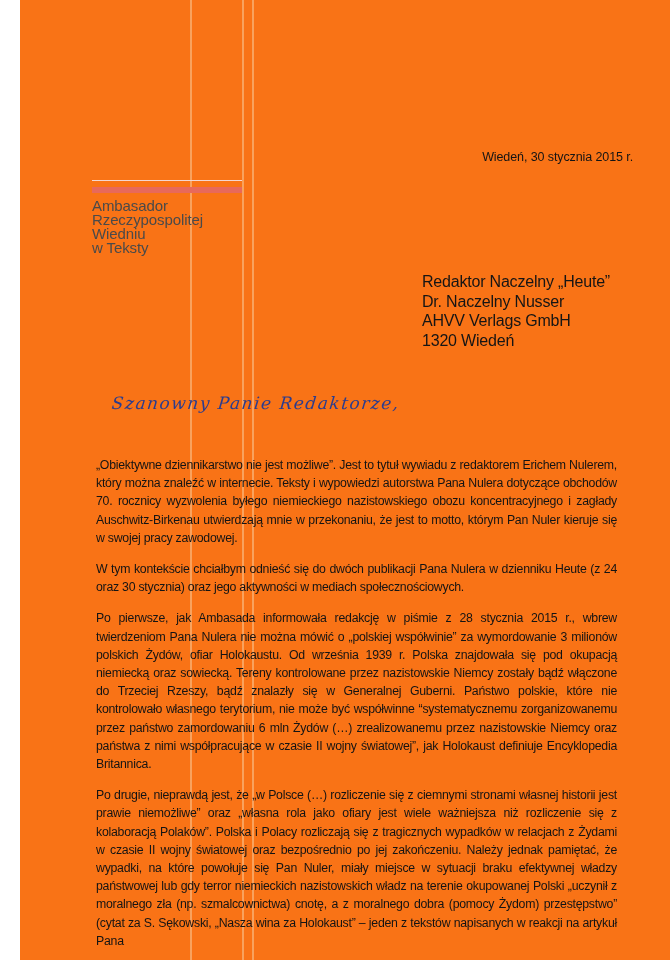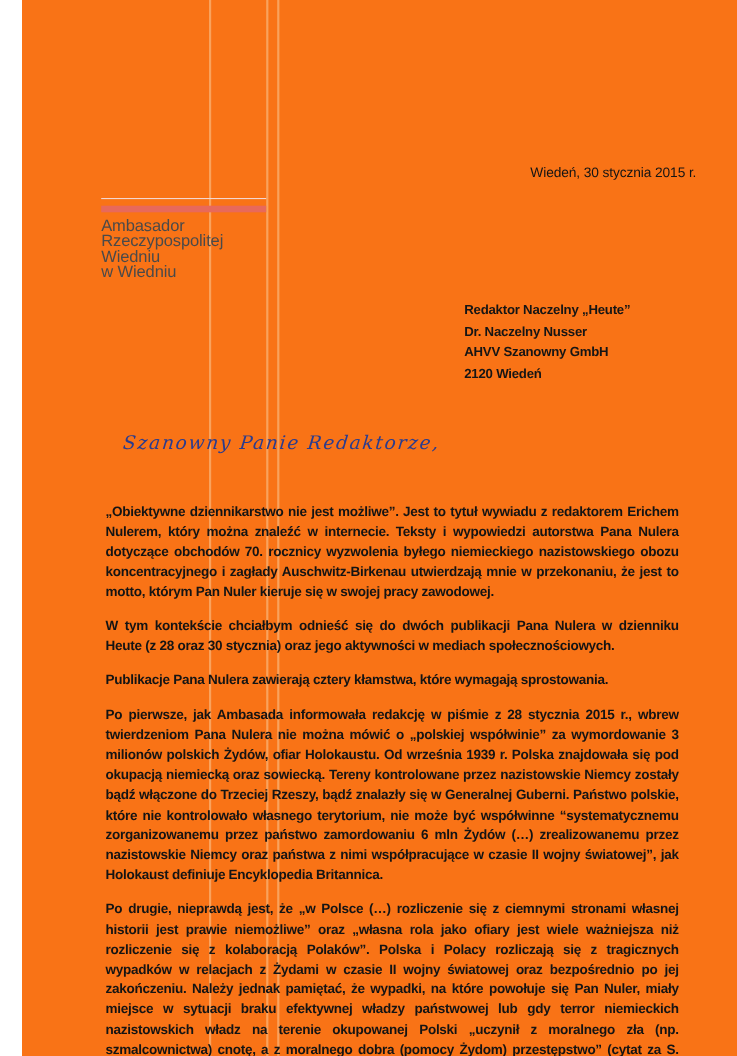--- a/index.html
+++ b/index.html
@@ -55,22 +55,22 @@
     .letterhead .lh-line {
       font-size: 15px;
       color: #4a4a4a;
       line-height: 14px;
       letter-spacing: -0.1px;
     }
     .recipient {
       position: absolute;
       left: 402px;
       top: 272px;
-      font-size: 12px;
-      font-weight: bold;
+      font-size: 16px;
+      font-weight: normal;
       line-height: 19.5px;
       letter-spacing: -0.2px;
       color: #151515;
     }
     .salutation {
       position: absolute;
       left: 92px;
       top: 393px;
       font-family: "DejaVu Serif", serif;
       font-style: italic;
@@ -84,50 +84,48 @@
       left: 76px;
       top: 456px;
       width: 521px;
       font-size: 12.3px;
       line-height: 18.2px;
       letter-spacing: -0.25px;
       text-align: justify;
     }
     .body-text p {
       margin: 0 0 13px 0;
-      font-weight: bold;
     }
   </style>
 </head>
 <body>
 
 <div class="page">
   <div class="scan-streak" style="left:170px"></div>
   <div class="scan-streak" style="left:222px"></div>
   <div class="scan-streak" style="left:232px"></div>
 
   <div class="date-line">Wiedeń, 30 stycznia 2015 r.</div>
 
   <div class="letterhead">
     <div class="thin-rule"></div>
     <div class="red-bar" style="background: rgb(232, 105, 90);"></div>
     <div class="lh-line">Ambasador</div>
     <div class="lh-line">Rzeczypospolitej Wiedniu</div>
-    <div class="lh-line">w Wiedniu</div>
+    <div class="lh-line">w Teksty</div>
   </div>
 
   <div class="recipient">
     <div>Redaktor Naczelny „Heute”</div>
     <div>Dr. Naczelny Nusser</div>
-    <div>AHVV Szanowny GmbH</div>
-    <div>2120 Wiedeń</div>
+    <div>AHVV Verlags GmbH</div>
+    <div>1320 Wiedeń</div>
   </div>
 
   <div class="salutation" style="color: rgb(42, 60, 143);">Szanowny Panie Redaktorze,</div>
 
   <div class="body-text">
     <p>„Obiektywne dziennikarstwo nie jest możliwe”. Jest to tytuł wywiadu z redaktorem Erichem Nulerem, który można znaleźć w internecie. Teksty i wypowiedzi autorstwa Pana Nulera dotyczące obchodów 70. rocznicy wyzwolenia byłego niemieckiego nazistowskiego obozu koncentracyjnego i zagłady Auschwitz-Birkenau utwierdzają mnie w przekonaniu, że jest to motto, którym Pan Nuler kieruje się w swojej pracy zawodowej.</p>
-    <p>W tym kontekście chciałbym odnieść się do dwóch publikacji Pana Nulera w dzienniku Heute (z 28 oraz 30 stycznia) oraz jego aktywności w mediach społecznościowych.</p>
-    <p>Publikacje Pana Nulera zawierają cztery kłamstwa, które wymagają sprostowania.</p>
+    <p>W tym kontekście chciałbym odnieść się do dwóch publikacji Pana Nulera w dzienniku Heute (z 24 oraz 30 stycznia) oraz jego aktywności w mediach społecznościowych.</p>
     <p>Po pierwsze, jak  Ambasada informowała redakcję w piśmie z 28 stycznia 2015 r., wbrew twierdzeniom Pana Nulera nie można mówić o „polskiej współwinie” za wymordowanie 3 milionów polskich Żydów, ofiar Holokaustu. Od września 1939 r. Polska znajdowała się pod okupacją niemiecką oraz sowiecką. Tereny kontrolowane przez nazistowskie Niemcy zostały bądź włączone do Trzeciej Rzeszy, bądź znalazły się w Generalnej Guberni. Państwo polskie, które nie kontrolowało własnego terytorium, nie może być współwinne “systematycznemu zorganizowanemu przez państwo zamordowaniu 6 mln Żydów (…) zrealizowanemu przez nazistowskie Niemcy oraz państwa z nimi współpracujące w czasie II wojny światowej”, jak Holokaust definiuje Encyklopedia Britannica.</p>
     <p>Po drugie, nieprawdą jest, że „w Polsce (…) rozliczenie się z ciemnymi stronami własnej historii jest prawie niemożliwe” oraz „własna rola jako ofiary jest wiele ważniejsza niż rozliczenie się z kolaboracją Polaków”. Polska i Polacy rozliczają się z tragicznych wypadków w relacjach z Żydami w czasie II wojny światowej oraz bezpośrednio po jej zakończeniu. Należy jednak pamiętać, że wypadki, na które powołuje się Pan Nuler, miały miejsce w sytuacji braku efektywnej władzy państwowej lub gdy terror niemieckich nazistowskich władz na terenie okupowanej Polski „uczynił z moralnego zła (np. szmalcownictwa) cnotę, a z moralnego dobra (pomocy Żydom) przestępstwo” (cytat za S. Sękowski, „Nasza wina za Holokaust” – jeden z tekstów napisanych w reakcji na artykuł Pana</p>
   </div>
 </div>
 
 </body></html>

